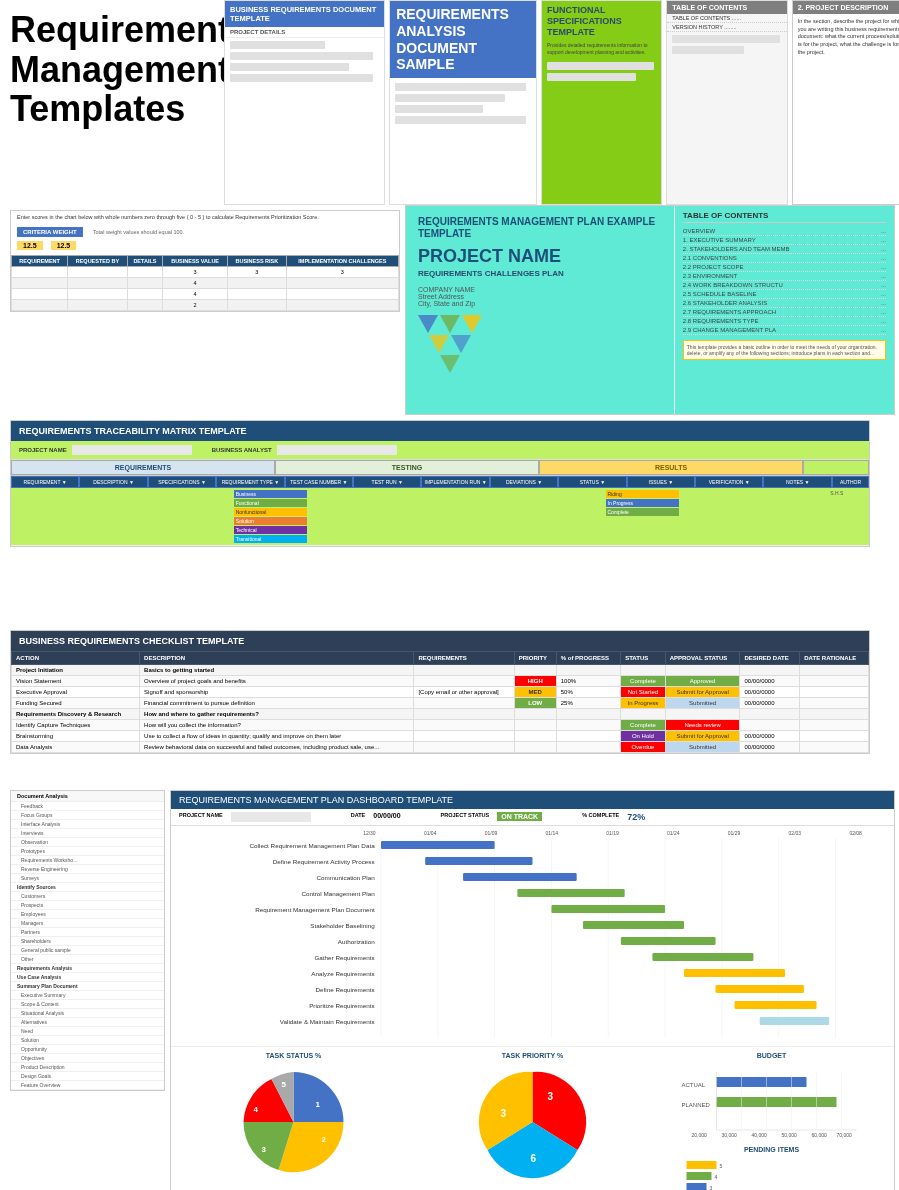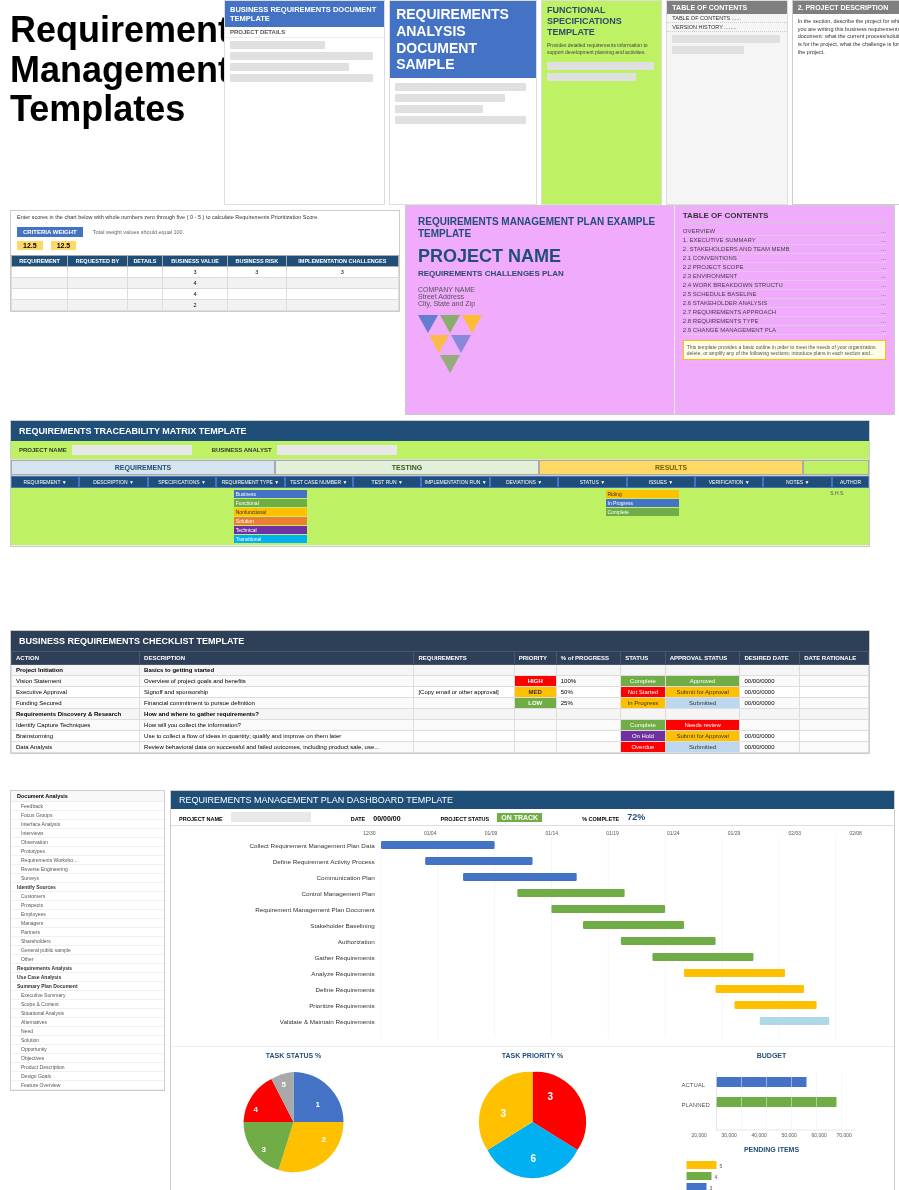--- a/index.html
+++ b/index.html
@@ -44,21 +44,21 @@
     .brd-card {
       flex: 1.2;
     }
 
     .rad-card {
       flex: 1.1;
     }
 
     .fst-card {
       flex: 0.9;
-      background: #bef264;
+      background: #84cc16;
     }
 
     .card-header-blue {
       background: #4472c4;
       color: #fff;
       font-size: 7.5px;
       font-weight: bold;
       padding: 4px 5px;
     }
 
@@ -248,21 +248,21 @@
       width: 120px;
     }
 
     
     .rmp-section {
       position: absolute;
       top: 205px;
       left: 405px;
       width: 490px;
       height: 210px;
-      background: #f0abfc;
+      background: #5eead4;
       border: 1px solid #ccc;
       display: flex;
     }
 
     .rmp-left {
       flex: 1.2;
       padding: 10px 12px;
     }
 
     .rmp-header-label {
@@ -412,21 +412,21 @@
       display: flex;
       padding: 3px 8px;
       gap: 40px;
       border-bottom: 1px solid #ddd;
       font-size: 6px;
     }
 
     .dash-project-field {
       display: flex;
       gap: 8px;
-      align-items: flex-end;
+      align-items: flex-start;
     }
 
     .dash-project-label {
       font-weight: bold;
       font-size: 5.5px;
       text-transform: uppercase;
     }
 
     .dash-project-input {
       height: 10px;

